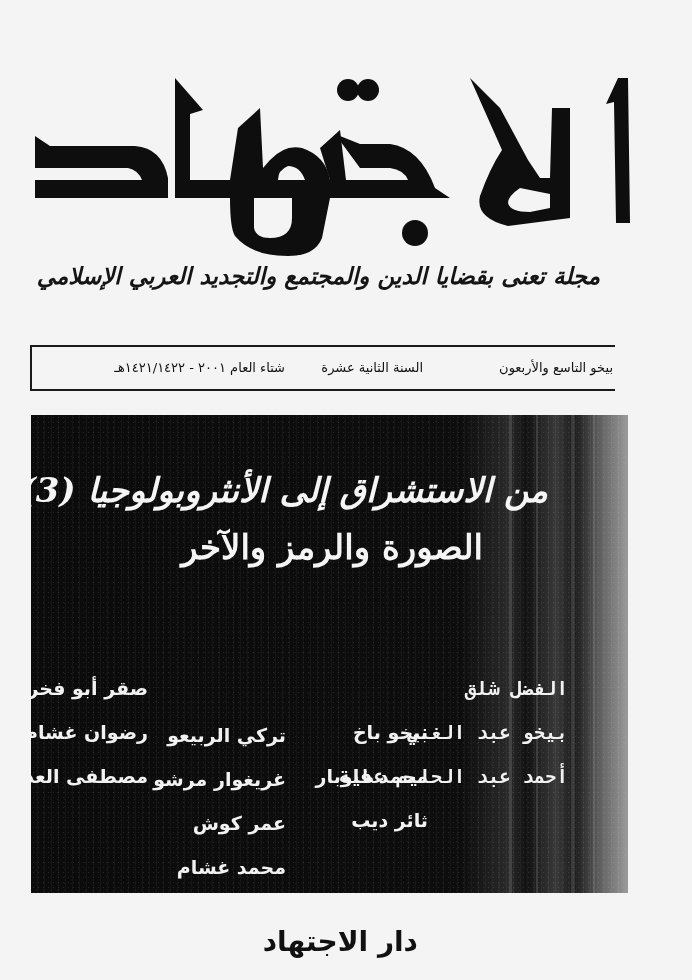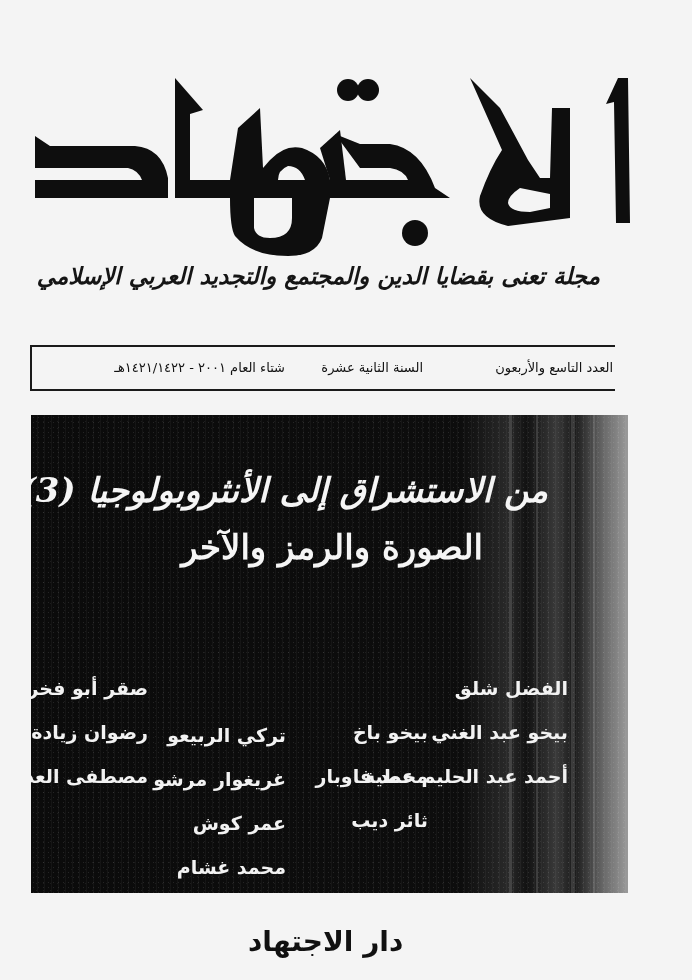--- a/index.html
+++ b/index.html
@@ -117,32 +117,32 @@
     .author {
       position: absolute;
       top: 0;
       font-family: "DejaVu Sans", sans-serif;
       font-size: 19px;
       font-weight: bold;
       color: #f2f2f2;
       white-space: nowrap;
       text-align: center;
     }
-    .c1 { right: 140px; transform: translateX(50%); }
+    .c1 { right: 140px; transform: translateX(50%); font-family: Liberation Mono, monospace; }
     .c1 { right: 60px; transform: none; }
     .c2 { right: 200px; }
     .c3 { right: 342px; margin-top: 47px; }
     .c4 { right: 480px; }
     
     .publisher {
       position: absolute;
       left: 248px; top: 928px;
       width: 170px;
       direction: rtl;
-      text-align: left;
+      text-align: right;
       font-family: "DejaVu Sans", sans-serif;
       font-size: 28px;
       font-weight: bold;
       color: #111;
       white-space: nowrap;
       line-height: 1;
     }
   </style>
 </head>
 <body>
@@ -170,21 +170,21 @@
         <path d="M440 0 L470 30 L498 82 L510 100 L520 100 L522 30 L540 30 L540 140 L478 148 Q445 140 450 118 Q460 90 472 72 Z M490 110 Q478 118 478 125 Q480 134 500 134 L520 130 L520 116 Z"></path>
 
         <path d="M588 0 L598 0 L600 145 L586 145 L584 24 L576 26 Z"></path>
       </g>
     </svg>
   </div>
 
   <div class="subtitle">مجلة تعنى بقضايا الدين والمجتمع والتجديد العربي الإسلامي</div>
 
   <div class="infobar">
-    <span class="issue">العدد التاسع والأربعون</span>
+    <span class="issue">بيخو التاسع والأربعون</span>
     <span class="year">السنة الثانية عشرة</span>
     <span class="date">شتاء العام ٢٠٠١ - ١٤٢١/١٤٢٢هـ</span>
   </div>
 
   <div class="panel">
     <div class="noise"></div>
     <div class="streak" style="left:478px;width:3px;"></div>
     <div class="streak" style="left:505px;width:2px;"></div>
     <div class="streak" style="left:540px;width:4px;"></div>
     <div class="streak" style="left:562px;width:2px;"></div>
@@ -195,21 +195,21 @@
     <div class="authors">
       <div class="author-row">
         <span class="author c1">الفضل شلق</span>
         <span class="author c3">تركي الربيعو</span>
         <span class="author c4">صقر أبو فخر</span>
       </div>
       <div class="author-row">
         <span class="author c1">بيخو عبد الغني</span>
         <span class="author c2">بيخو باخ</span>
         <span class="author c3">غريغوار مرشو</span>
-        <span class="author c4">رضوان زيادة</span>
+        <span class="author c4">رضوان غشام</span>
       </div>
       <div class="author-row">
         <span class="author c1">أحمد عبد الحليم عطية</span>
         <span class="author c2">محمد فاوبار</span>
         <span class="author c3">عمر كوش</span>
         <span class="author c4">مصطفى العدوي</span>
       </div>
       <div class="author-row">
         <span class="author c2">ثائر ديب</span>
         <span class="author c3">محمد غشام</span>

